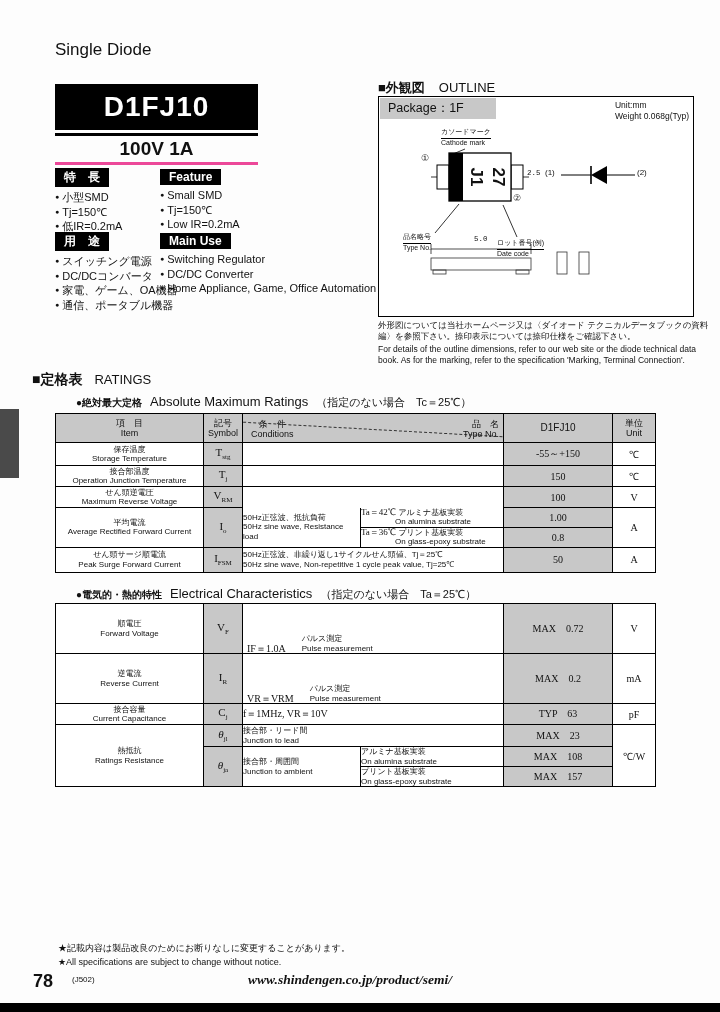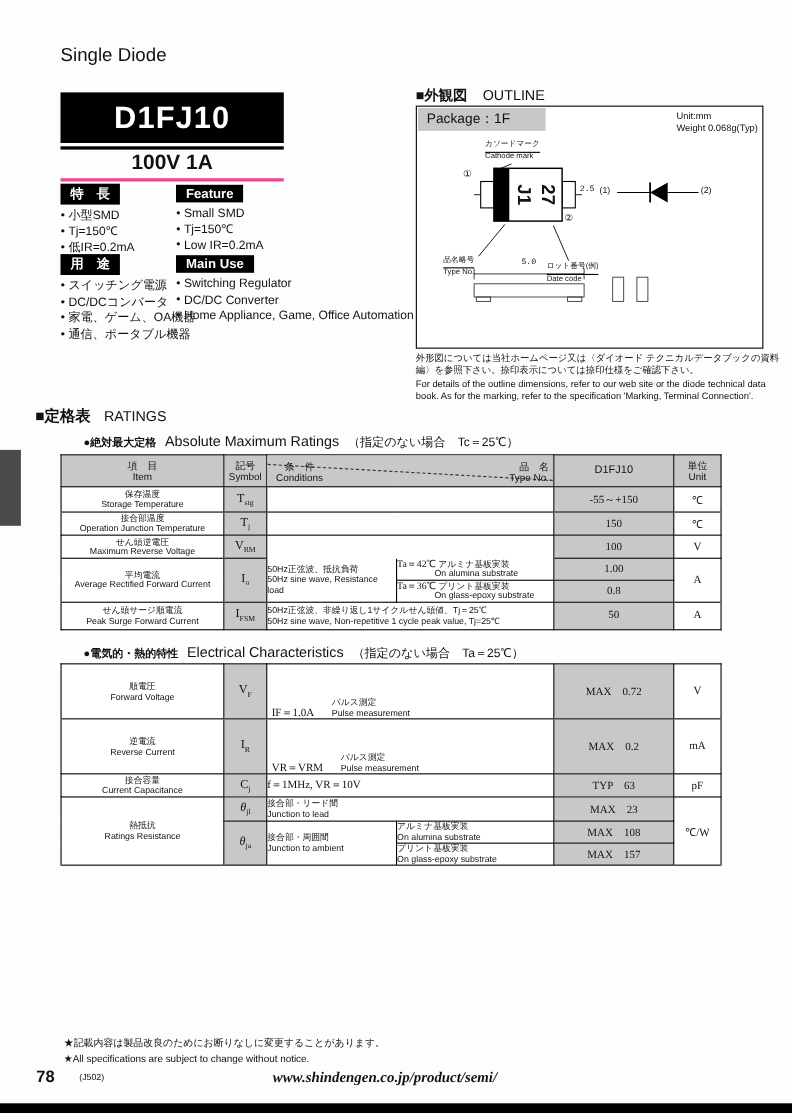--- a/index.html
+++ b/index.html
@@ -58,21 +58,21 @@
   .nt{border-top:none !important;}
   tr.grp td{border-bottom:1.6px solid #000;}
   th.condh{position:relative;}
   .condlbl{position:absolute;left:8px;bottom:3px;text-align:center;}
   .typelbl{position:absolute;right:4px;bottom:3px;text-align:right;}
   .diag{position:absolute;left:-30px;top:6px;width:300px;border-top:1.2px dashed #333;
         transform:rotate(3.2deg);transform-origin:0 0;}
   .condflex{display:flex;align-items:flex-end;gap:16px;padding-left:4px;margin-top:30px;}
   
   .fn{font-size:9px;line-height:14px;}
-  .pgnum{font-size:15px;font-weight:bold;text-align:right;}
+  .pgnum{font-size:18px;font-weight:bold;text-align:right;}
   .pgcode{font-size:8px;}
   .url{font-size:13.5px;font-weight:bold;font-style:italic;font-family:"Liberation Serif",serif;}
   .side-tab{left:0;top:409px;width:19px;height:69px;background:#4a4a4a;}
   .botbar{left:0;top:1003px;width:720px;height:9px;background:#000;}
 </style>
 </head>
 <body>
 
 <div class="page">
 

